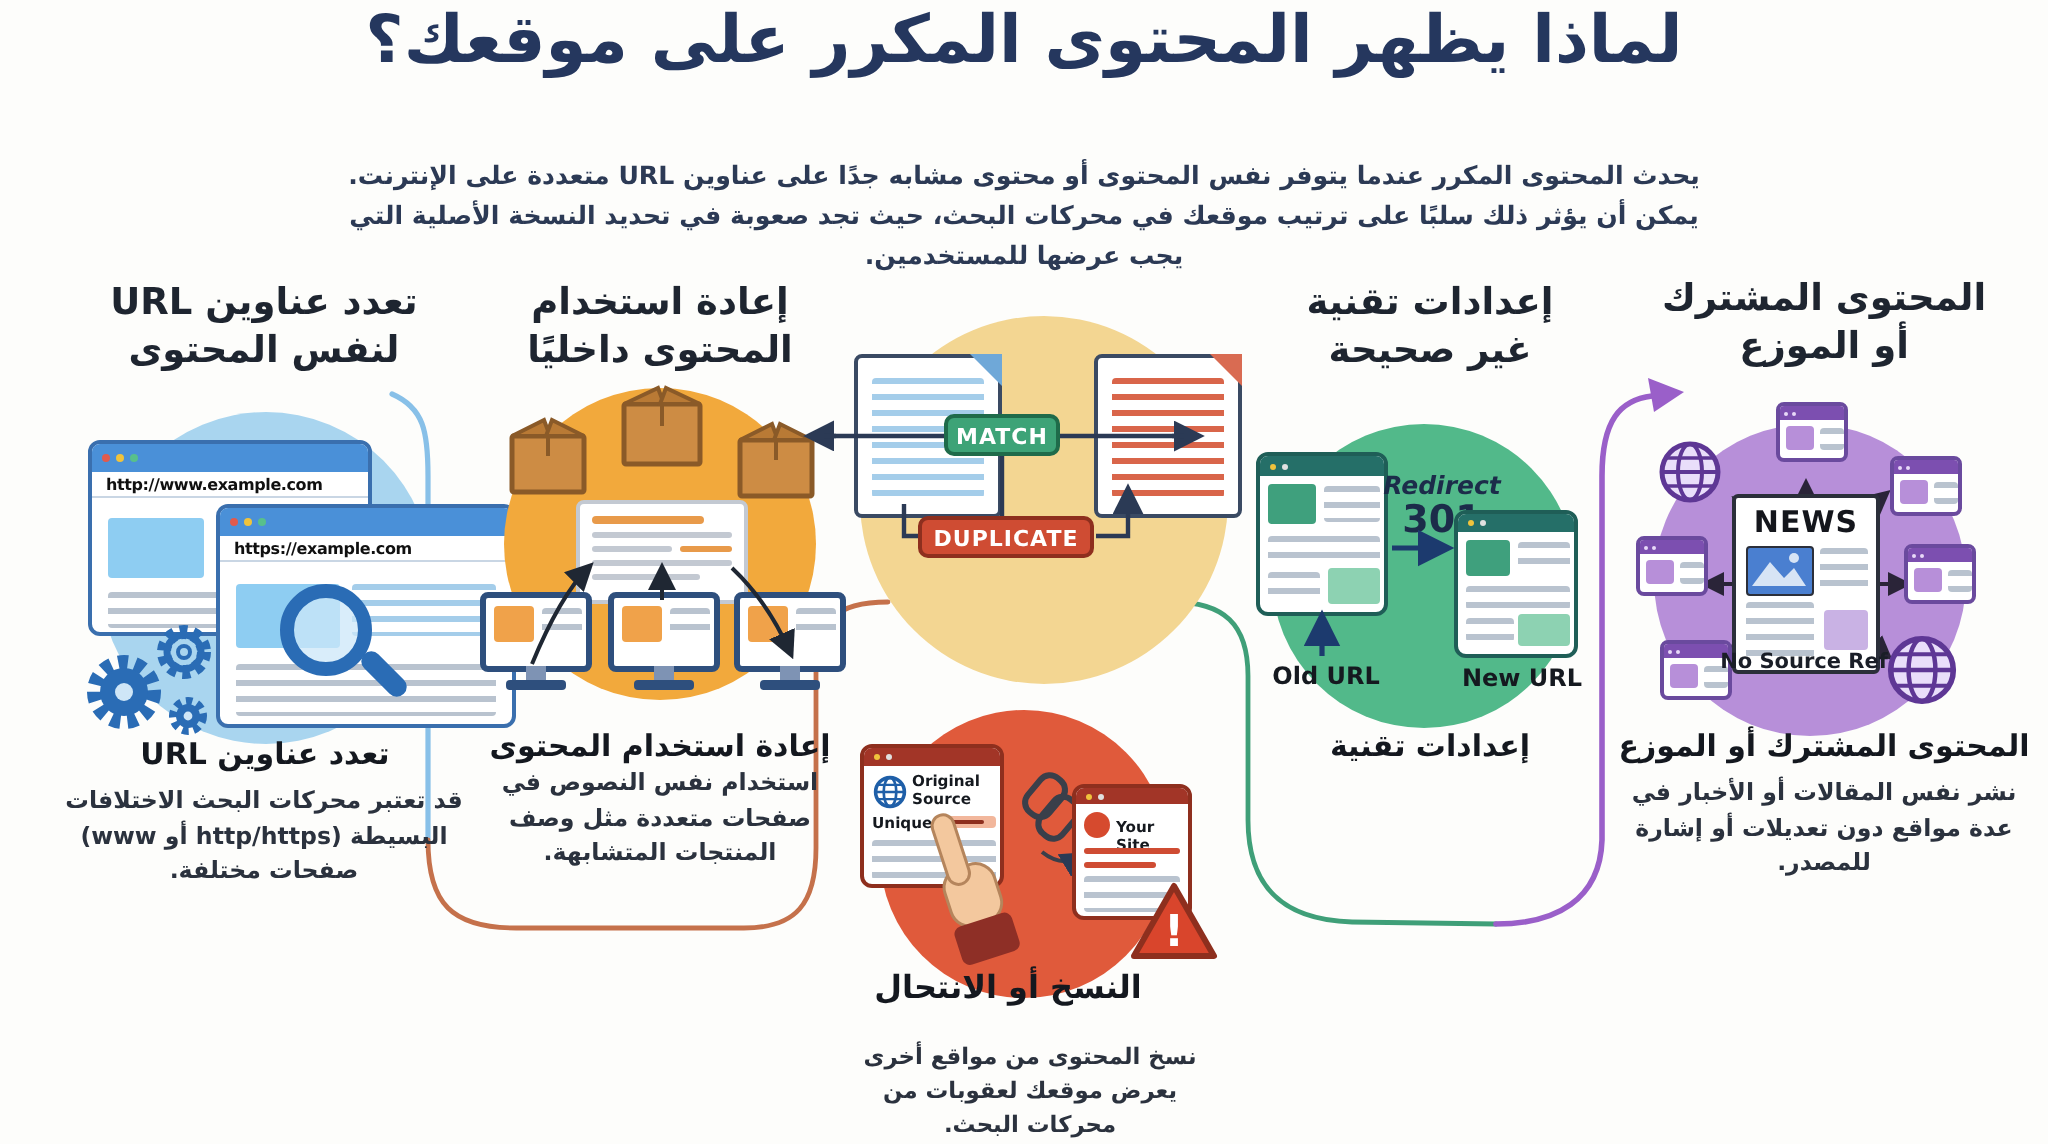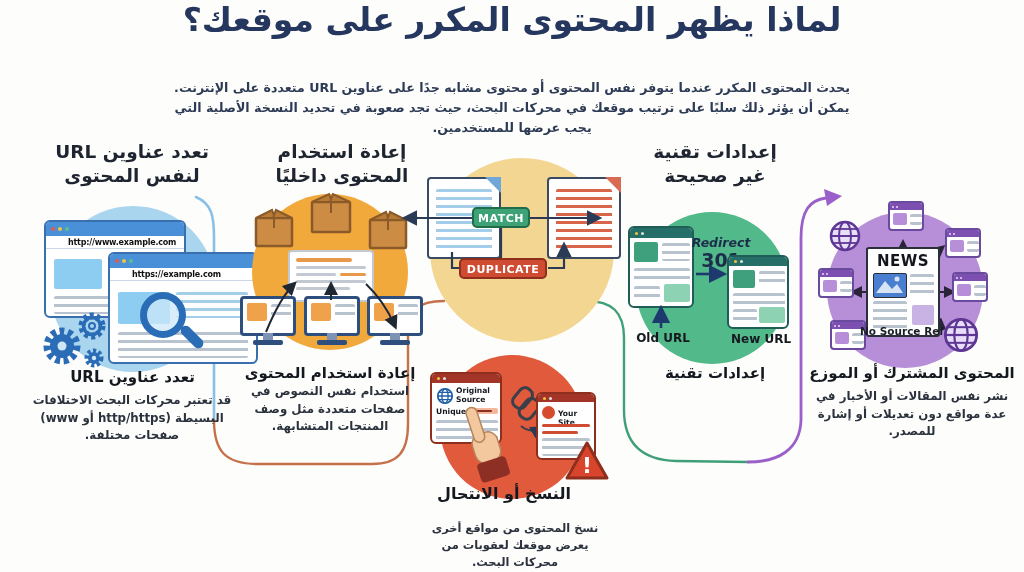--- a/index.html
+++ b/index.html
@@ -12,21 +12,21 @@
   .center{text-align:center;}
   .col-heading{font-weight:bold;font-size:18.5px;color:#1e2530;line-height:1.32;}
   .sub-heading{font-weight:bold;font-size:15px;color:#14181f;}
   .body-text{font-size:11.8px;font-weight:600;color:#2b323e;line-height:1.5;}
   .svg-abs{position:absolute;left:0;top:0;}
 
   
   .bwin{position:absolute;background:#fff;border:2px solid #3a6fae;border-radius:6px;overflow:hidden;box-sizing:border-box;}
   .bbar{height:14px;display:flex;align-items:center;gap:3px;padding:0 5px;}
   .dot{width:4px;height:4px;border-radius:50%;}
-  .urlbar{font-size:8px;font-weight:bold;color:#101010;padding:2px 22px 1px;border-bottom:1.5px solid #c9d6e4;direction:ltr;text-align:left;letter-spacing:-0.2px;}
+  .urlbar{font-size:8px;font-weight:bold;color:#101010;padding:2px 7px 1px;border-bottom:1.5px solid #c9d6e4;direction:ltr;text-align:left;letter-spacing:-0.2px;}
   .lines-gray{background:repeating-linear-gradient(#b9c3cf 0 3px,transparent 3px 8px);}
   .lines-blue{background:repeating-linear-gradient(#a4cdea 0 3px,transparent 3px 8px);}
   .blk{position:absolute;border-radius:2px;}
 
   
   .monitor{position:absolute;width:56px;height:40px;background:#fff;border:3px solid #2e4f7d;border-radius:4px;box-sizing:border-box;}
   .m-neck{position:absolute;width:10px;height:7px;background:#7e93b4;left:50%;transform:translateX(-50%);top:100%;}
   .m-base{position:absolute;width:30px;height:5px;background:#2e4f7d;border-radius:2px;left:50%;transform:translateX(-50%);top:100%;margin-top:7px;}
 
   
@@ -103,21 +103,21 @@
         <circle r="2.2" fill="#cfe6f7"></circle>
     </g>
   </svg>
 
   <div class="abs" style="left:140px;top:292px;width:46px;height:46px;border:7px solid #2a6cb5;border-radius:50%;background:rgba(204,231,248,0.75);box-sizing:border-box;"></div>
   <div class="abs" style="left:178px;top:332px;width:28px;height:10px;background:#2a6cb5;border-radius:5px;transform:rotate(45deg);"></div>
 
   <div class="abs ar center sub-heading" style="left:30px;top:368px;width:205px;">تعدد عناوين URL</div>
   <div class="abs ar center body-text" style="left:24px;top:392px;width:216px;">قد تعتبر محركات البحث الاختلافات البسيطة (http/https أو www) صفحات مختلفة.</div>
 
-  <div class="abs ar center col-heading pre" style="left:252px;top:140px;width:180px;">إعادة استخدام
+  <div class="abs ar center col-heading pre" style="left:240px;top:140px;width:180px;">إعادة استخدام
 المحتوى داخليًا</div>
 
   <div class="circle" style="left:252px;top:194px;width:156px;height:156px;background:#f2a93c;"></div>
 
   <svg class="svg-abs" style="left:246px;top:188px;" width="170" height="66" viewBox="0 0 170 66">
     <g transform="translate(6,20)">
       <rect x="4" y="10" width="36" height="28" fill="#cd8c44" stroke="#8a5a28" stroke-width="2.5" rx="1"></rect>
       <polygon points="4,10 20,2 23,10" fill="#b97a35" stroke="#8a5a28" stroke-width="2"></polygon>
       <polygon points="40,10 24,2 21,10" fill="#b97a35" stroke="#8a5a28" stroke-width="2"></polygon>
       <line x1="22" y1="10" x2="22" y2="20" stroke="#8a5a28" stroke-width="2"></line>
@@ -304,20 +304,22 @@
     </defs>
     <line x1="696" y1="274" x2="722" y2="274" stroke="#1c3a6e" stroke-width="2.6" marker-end="url(#ah3)"></line>
     <line x1="661" y1="328" x2="661" y2="310" stroke="#1c3a6e" stroke-width="2.6" marker-end="url(#ah3)"></line>
   </svg>
 
   <div class="abs center" style="left:632px;top:331px;width:62px;font-size:12px;font-weight:bold;color:#15191f;">Old URL</div>
   <div class="abs center" style="left:728px;top:332px;width:66px;font-size:12px;font-weight:bold;color:#15191f;">New URL</div>
 
   <div class="abs ar center sub-heading" style="left:634px;top:364px;width:162px;">إعدادات تقنية</div>
 
+  <div class="abs ar center col-heading pre" style="left:812px;top:138px;width:200px;">المحتوى المشترك
+أو الموزع</div>
 
   <div class="circle" style="left:827px;top:212px;width:156px;height:156px;background:#b78fd9;"></div>
 
   <svg class="svg-abs" width="1024" height="572">
     <defs>
       <marker id="ah4" markerWidth="7" markerHeight="7" refX="4.5" refY="3" orient="auto">
         <polygon points="0,0 6,3 0,6" fill="#2a2438"></polygon>
       </marker>
     </defs>
     <line x1="903" y1="255" x2="903" y2="242" stroke="#2a2438" stroke-width="2" marker-end="url(#ah4)"></line>

